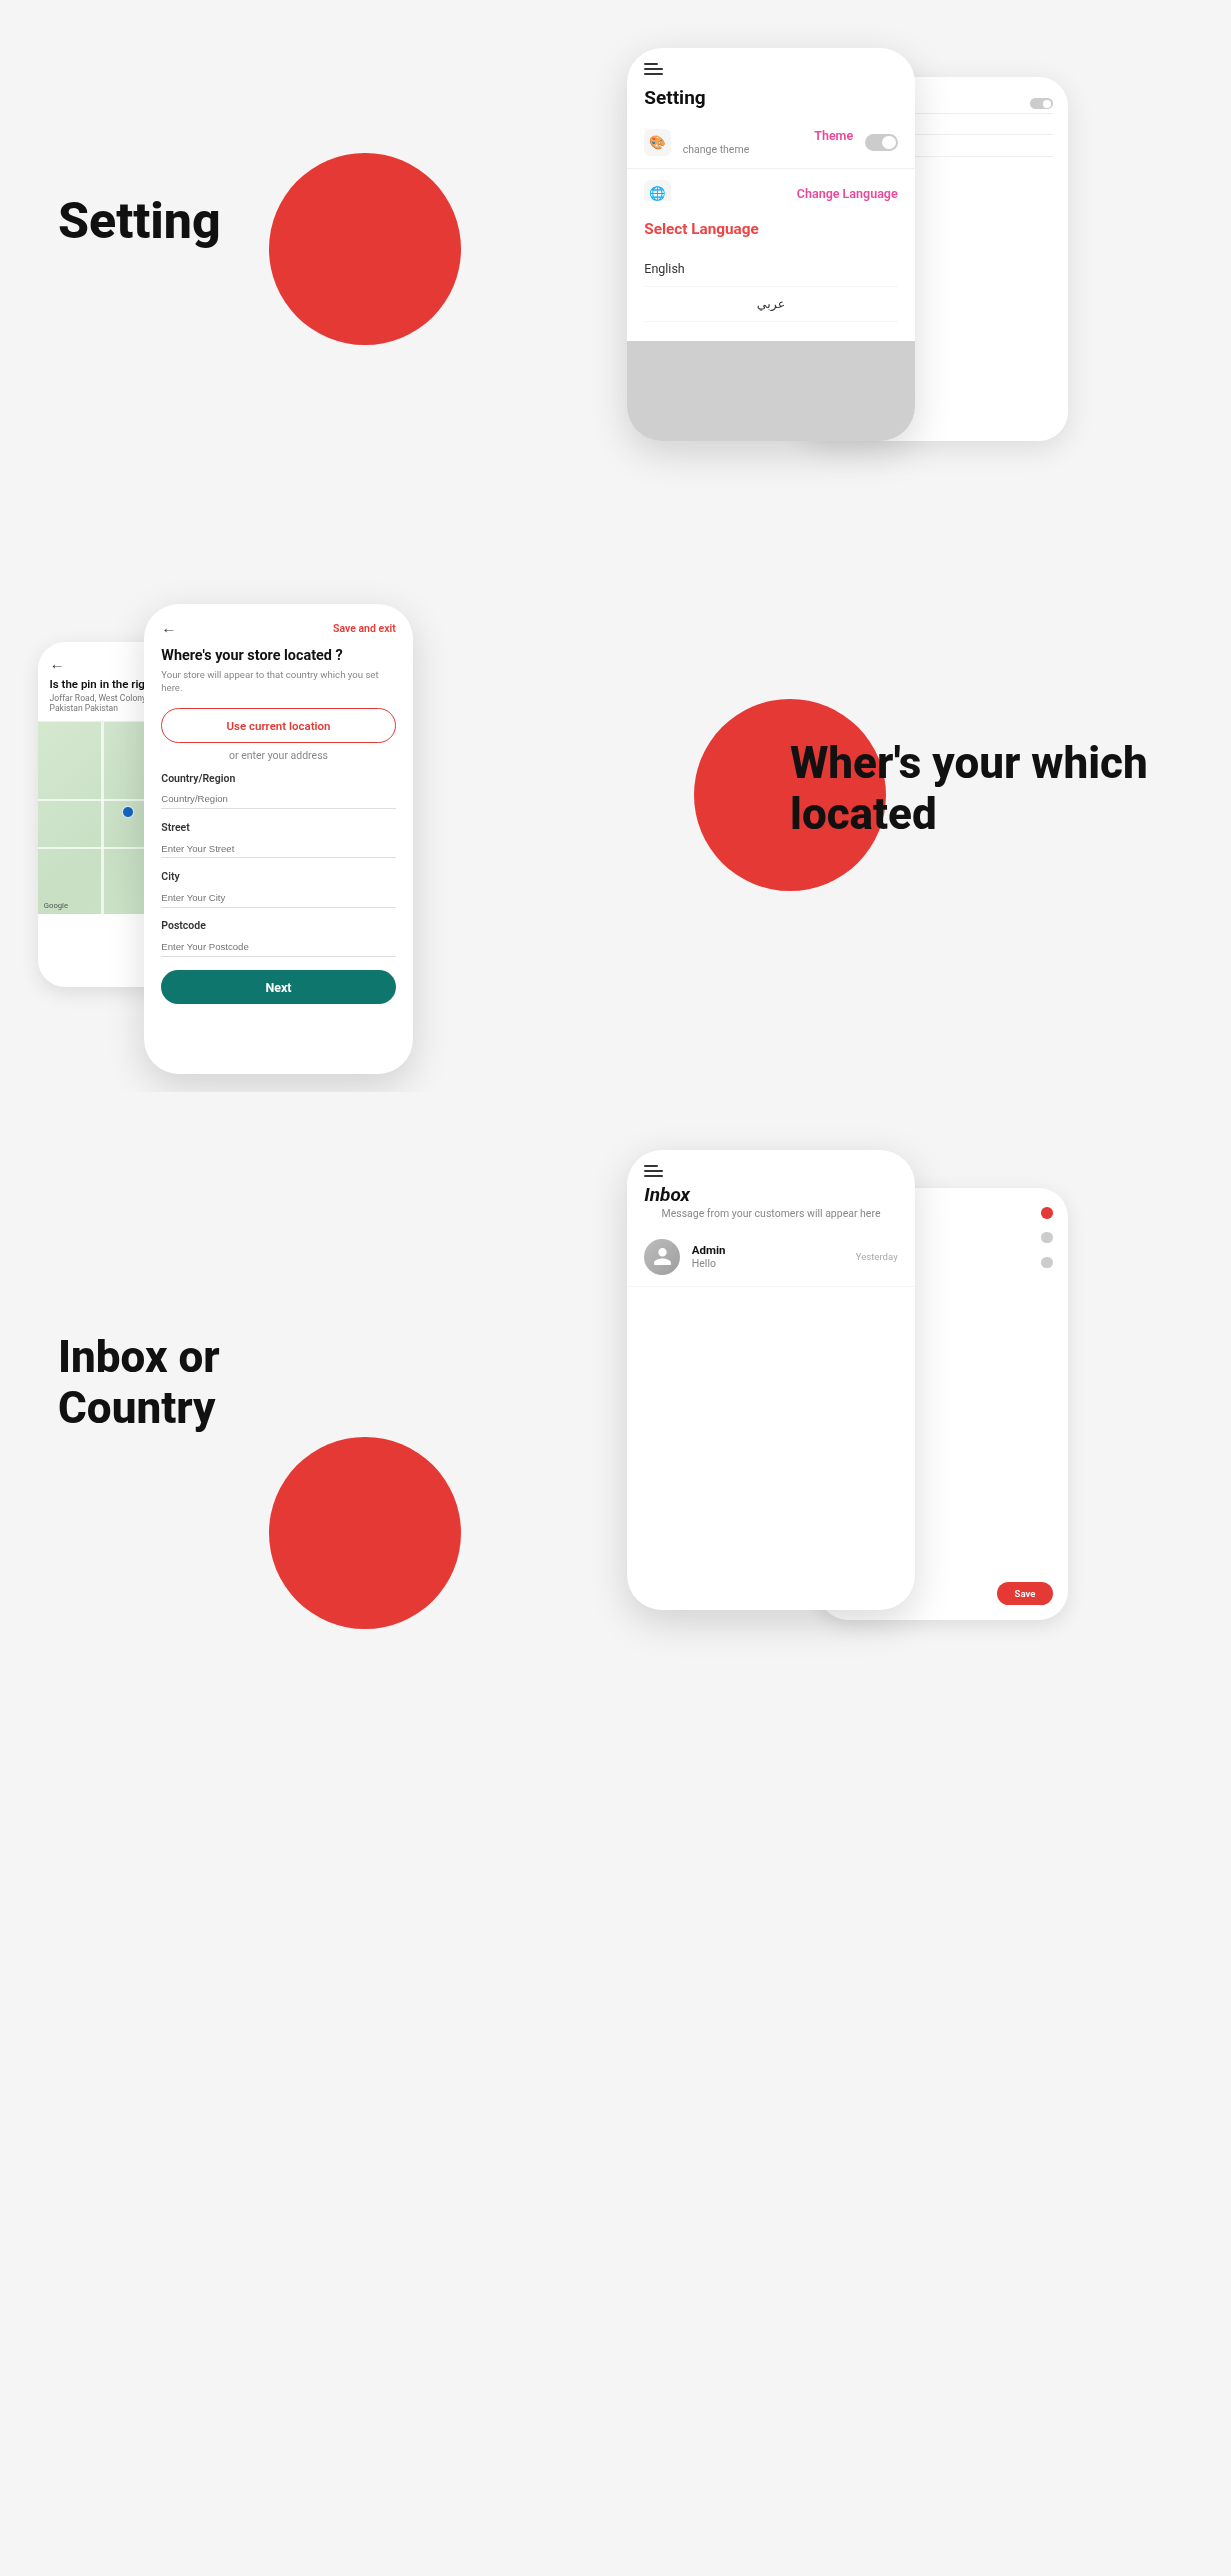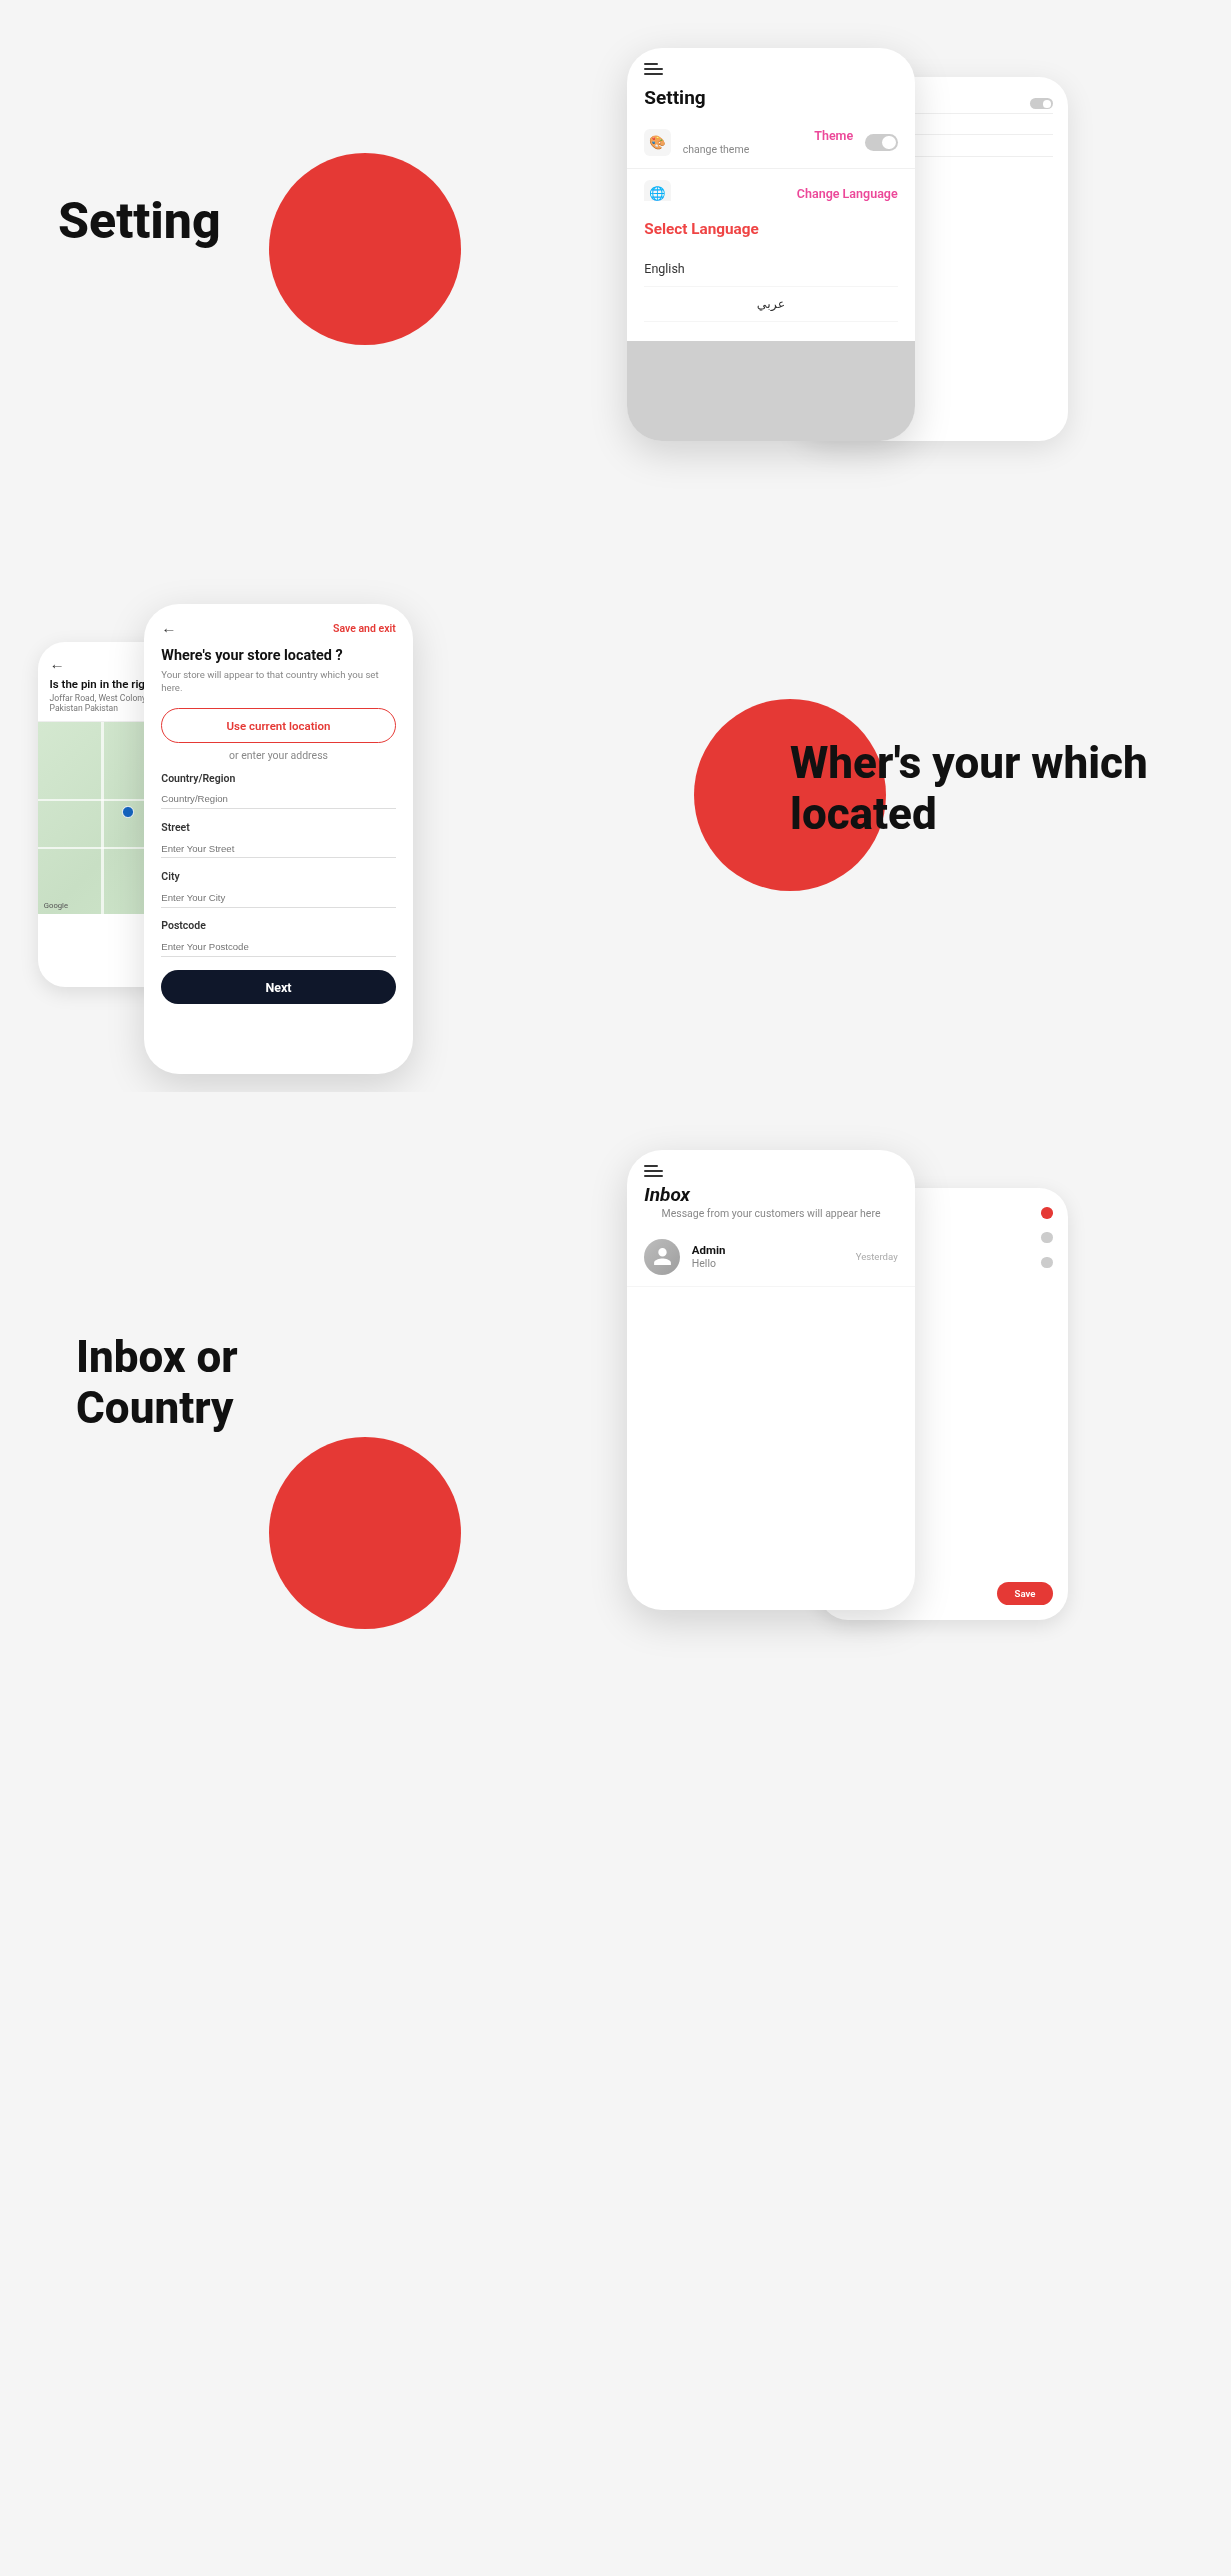--- a/index.html
+++ b/index.html
@@ -348,21 +348,21 @@
       font-size: 9.6px;
       color: #bbb;
       padding: 3.8px 0;
       outline: none;
       background: transparent;
     }
     .next-btn {
       display: block;
       margin: 13.4px 17.3px 0;
       padding: 9.6px;
-      background: #0f172a;
+      background: #0f766e;
       color: #fff;
       border-radius: 23px;
       text-align: center;
       font-size: 12.5px;
       font-weight: 700;
     }
     .save-exit-text {
       font-size: 10.5px;
       font-weight: 600;
       color: #e53935;
@@ -371,21 +371,21 @@
     
     .section-inbox {
       position: relative;
       width: 100%;
       height: 671px;
       background: #f5f5f5;
       margin-top: 38px;
     }
     .section-inbox .section-label {
       position: absolute;
-      left: 76px;
+      left: 58px;
       top: 240px;
       font-size: 44px;
       font-weight: 800;
       color: #111;
       max-width: 326px;
       line-height: 1.15;
     }
     .red-circle-3 {
       position: absolute;
       width: 192px;

